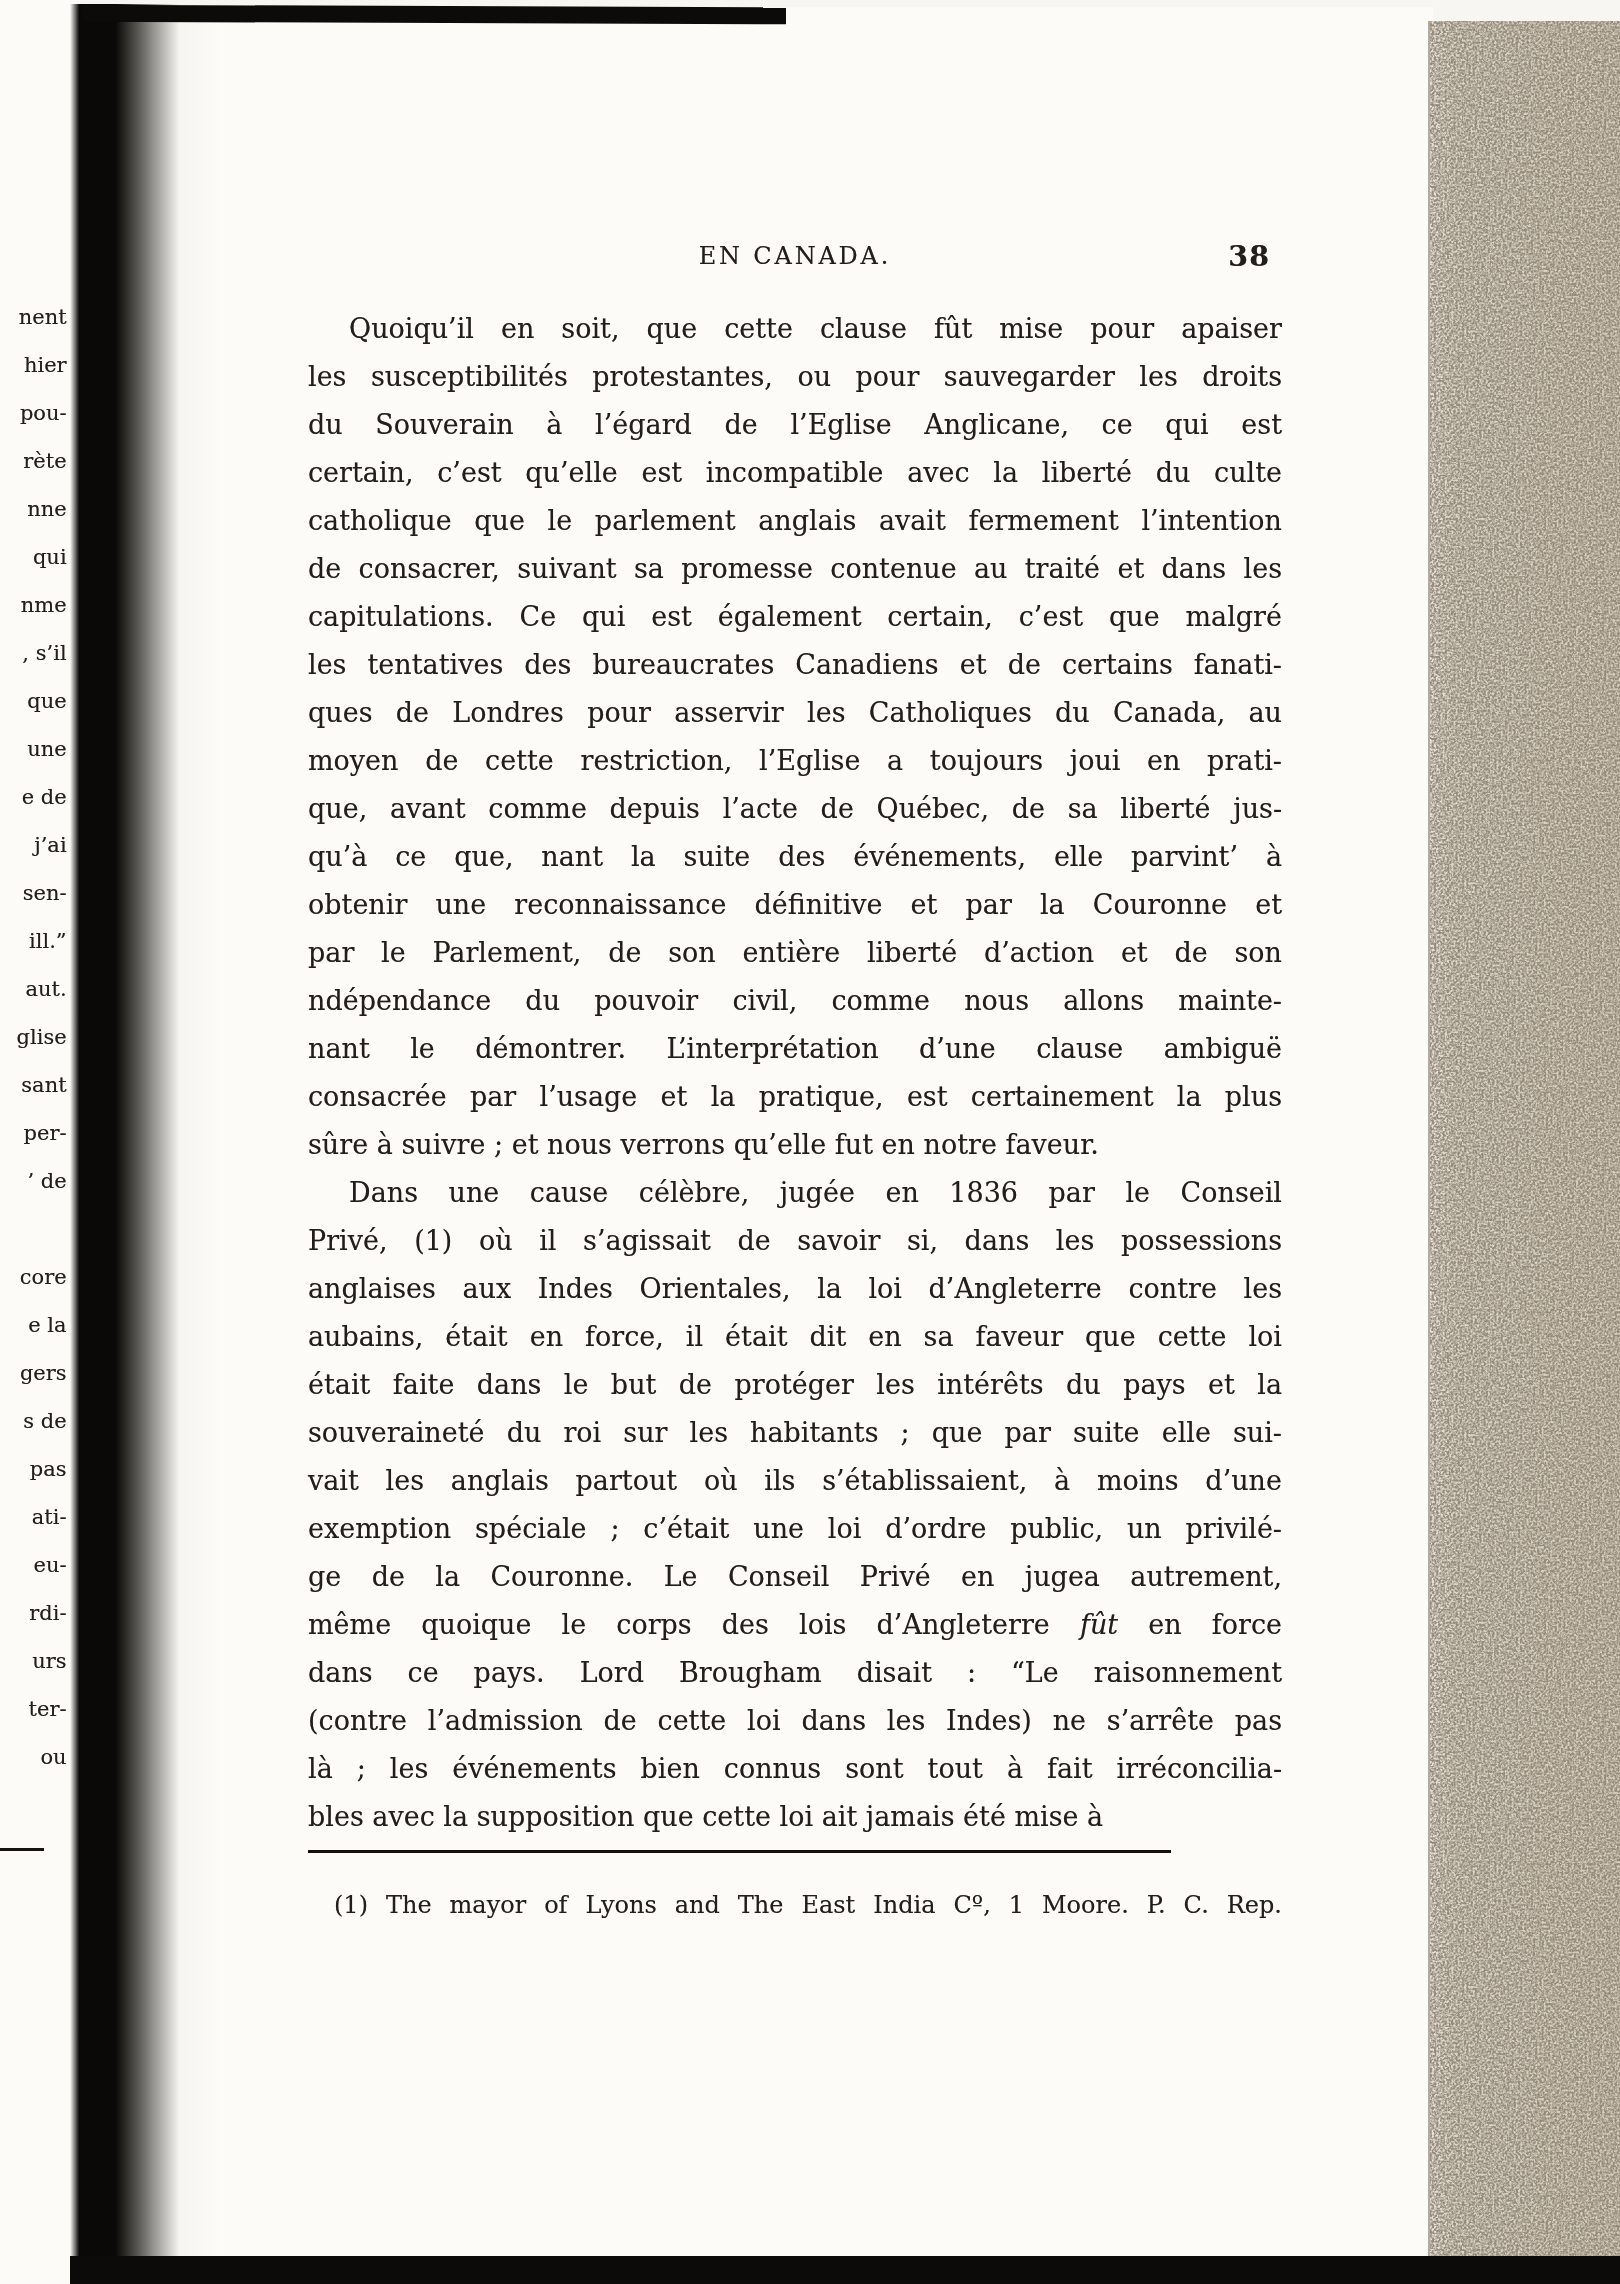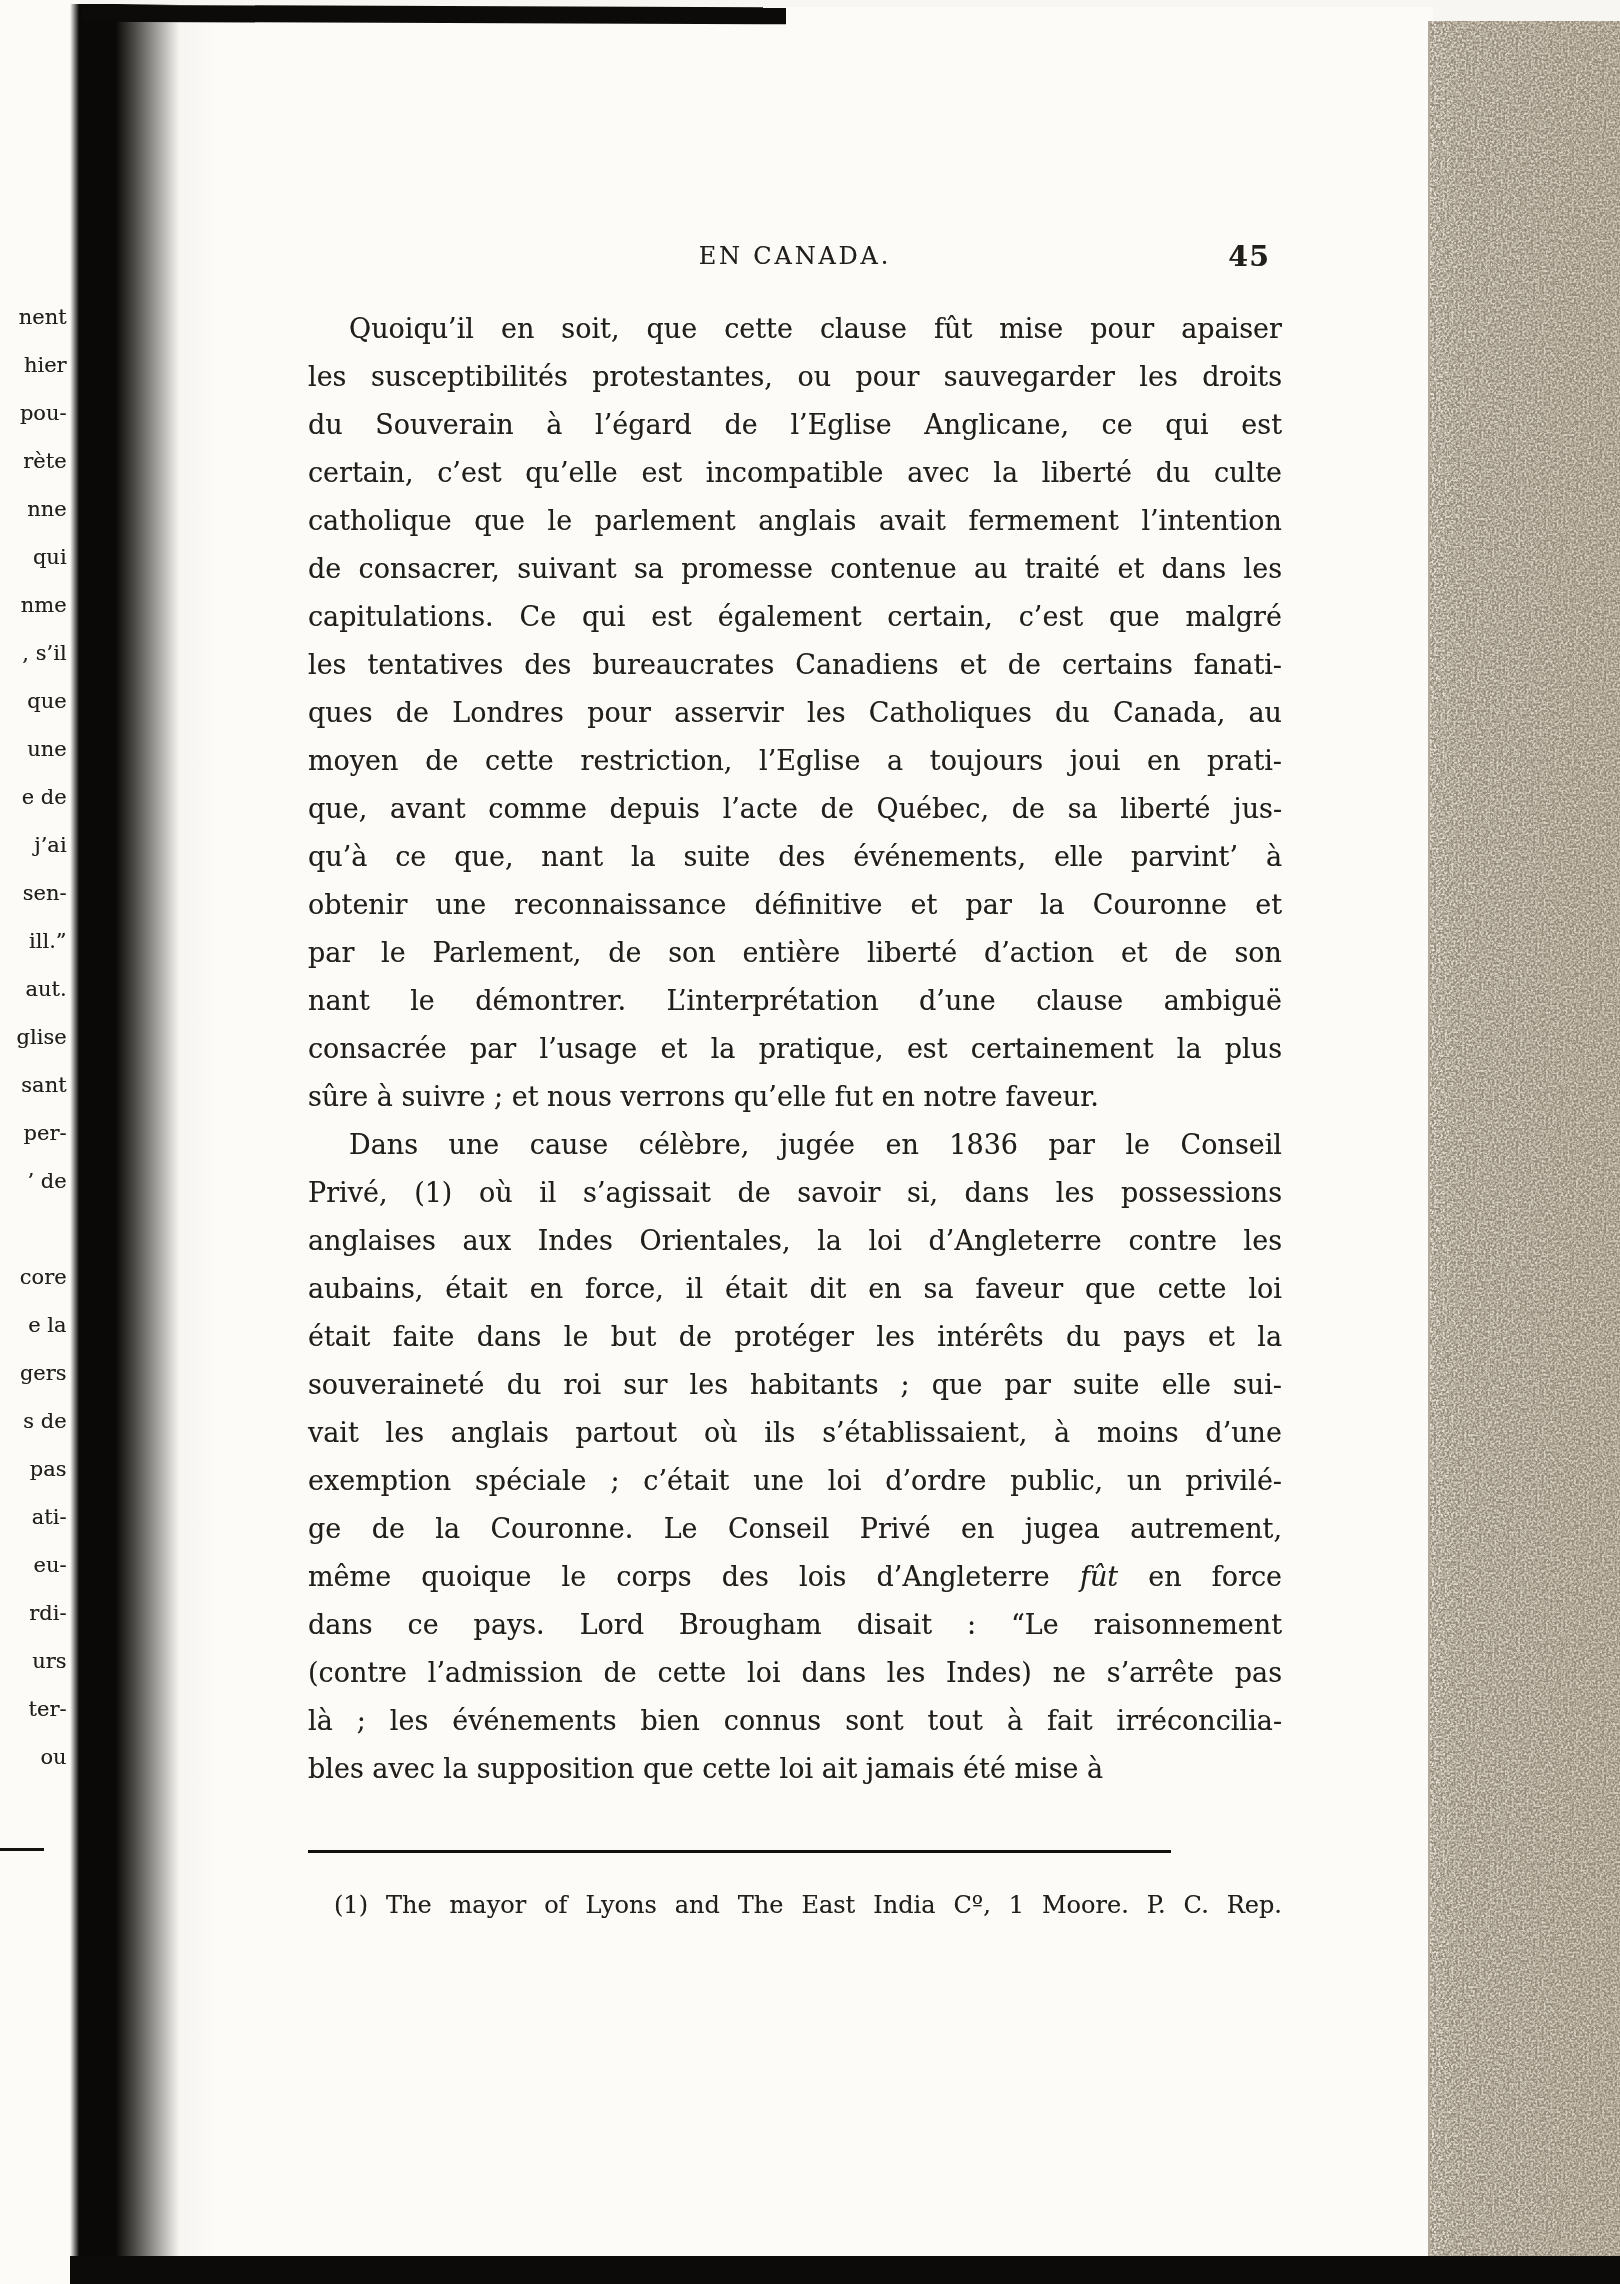--- a/index.html
+++ b/index.html
@@ -92,39 +92,40 @@
         <div class="line">urs</div>
         <div class="line">ter-</div>
         <div class="line last">ou</div>
       </div>
     <div class="facing-rule"></div>
   </div>
 
   <div class="main-page">
     <div class="page-header">
       <div class="running-title ink">EN CANADA.</div>
-      <div class="page-number ink">45</div>
+      <div class="page-number ink">38</div>
     </div>
 
     <div class="body-text ink">
       <div class="paragraph">
           <div class="line indent">Quoiqu’il en soit, que cette clause fût mise pour apaiser</div>
           <div class="line">les susceptibilités protestantes, ou pour sauvegarder les droits</div>
           <div class="line">du Souverain à l’égard de l’Eglise Anglicane, ce qui est</div>
           <div class="line">certain, c’est qu’elle est incompatible avec la liberté du culte</div>
           <div class="line">catholique que le parlement anglais avait fermement l’intention</div>
           <div class="line">de consacrer, suivant sa promesse contenue au traité et dans les</div>
           <div class="line">capitulations.  Ce qui est également certain, c’est que malgré</div>
           <div class="line">les tentatives des bureaucrates Canadiens et de certains fanati-</div>
           <div class="line">ques de Londres pour asservir les Catholiques du Canada, au</div>
           <div class="line">moyen de cette restriction, l’Eglise a toujours joui en prati-</div>
           <div class="line">que, avant comme depuis l’acte de Québec, de sa liberté jus-</div>
           <div class="line">qu’à ce que, nant la suite des événements, elle parvint’ à</div>
           <div class="line">obtenir une reconnaissance définitive et par la Couronne et</div>
           <div class="line">par le Parlement, de son entière liberté d’action et de son</div>
+          <div class="line">ndépendance du pouvoir civil, comme nous allons mainte-</div>
           <div class="line">nant le démontrer.  L’interprétation d’une clause ambiguë</div>
           <div class="line">consacrée par l’usage et la pratique, est certainement la plus</div>
           <div class="line last">sûre à suivre ; et nous verrons qu’elle fut en notre faveur.</div>
         </div>
       <div class="paragraph">
           <div class="line indent">Dans une cause célèbre, jugée en 1836 par le Conseil</div>
           <div class="line">Privé, (1) où il s’agissait de savoir si, dans les possessions</div>
           <div class="line">anglaises aux Indes Orientales, la loi d’Angleterre contre les</div>
           <div class="line">aubains, était en force, il était dit en sa faveur que cette loi</div>
           <div class="line">était faite dans le but de protéger les intérêts du pays et la</div>

